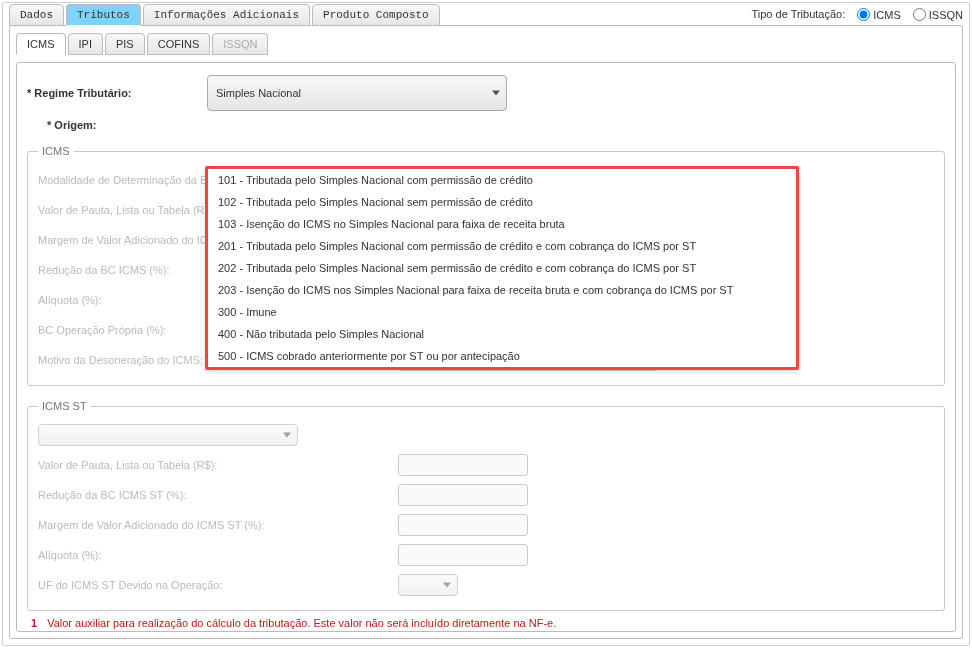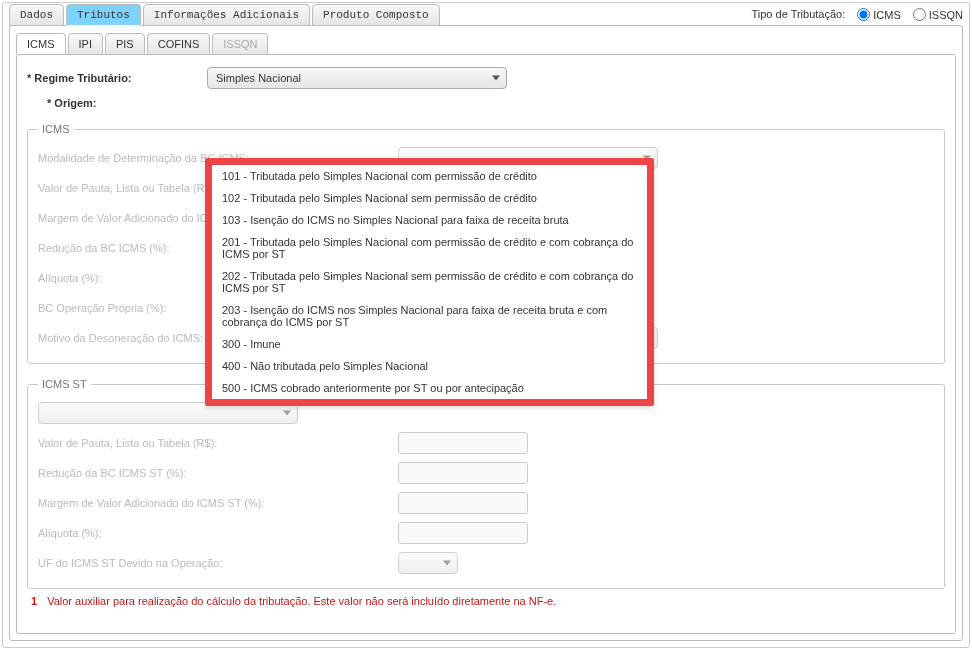--- a/index.html
+++ b/index.html
@@ -73,38 +73,39 @@
   border-top-right-radius: 4px;
   margin-right: 2px;
   cursor: pointer;
   font-size: 11px;
 }
 .sub-tab.active { background:#fff; border-bottom:1px solid #fff; }
 .sub-tab.disabled { color:#aaa; cursor: default; }
 .sub-frame {
   border: 1px solid #bbb;
   border-radius: 3px;
-  padding: 12px 10px 24px 10px;
+  padding: 12px 10px 0 10px;
+  margin-top: 8px;
 }
 .form-row {
   display: flex;
   align-items: center;
   margin-bottom: 8px;
 }
 .form-row .lbl {
   width: 180px;
   text-align: left;
   font-weight: bold;
   font-size: 11px;
 }
 .form-row .lbl.indent { padding-left: 20px; }
 .combo {
   position: relative;
   width: 300px;
-  height: 22px;
+  height: 36px;
   border: 1px solid #a9a9a9;
   border-radius: 4px;
   background: linear-gradient(#f7f7f7,#e6e6e6);
   display: flex;
   align-items: center;
   padding: 0 22px 0 8px;
   font-size: 11px;
   cursor: pointer;
 }
 .combo.selected {
@@ -119,23 +120,23 @@
   width: 0; height: 0;
   border-left: 4px solid transparent;
   border-right: 4px solid transparent;
   border-top: 5px solid #555;
 }
 .combo.disabled { opacity: .55; cursor: default; }
 .dropdown-list {
   position: absolute;
   left: 188px;
   top: 103px;
-  width: 449px;
+  width: 594px;
   background: #fff;
-  border: 7px solid #ef4444;
+  border: 3px solid #ef4444;
   border-radius: 2px;
   box-shadow: 0 2px 5px rgba(0,0,0,.15);
   z-index: 100;
 }
 .dropdown-list .opt {
   padding: 5px 10px;
   font-size: 11px;
   cursor: pointer;
 }
 fieldset.group {

